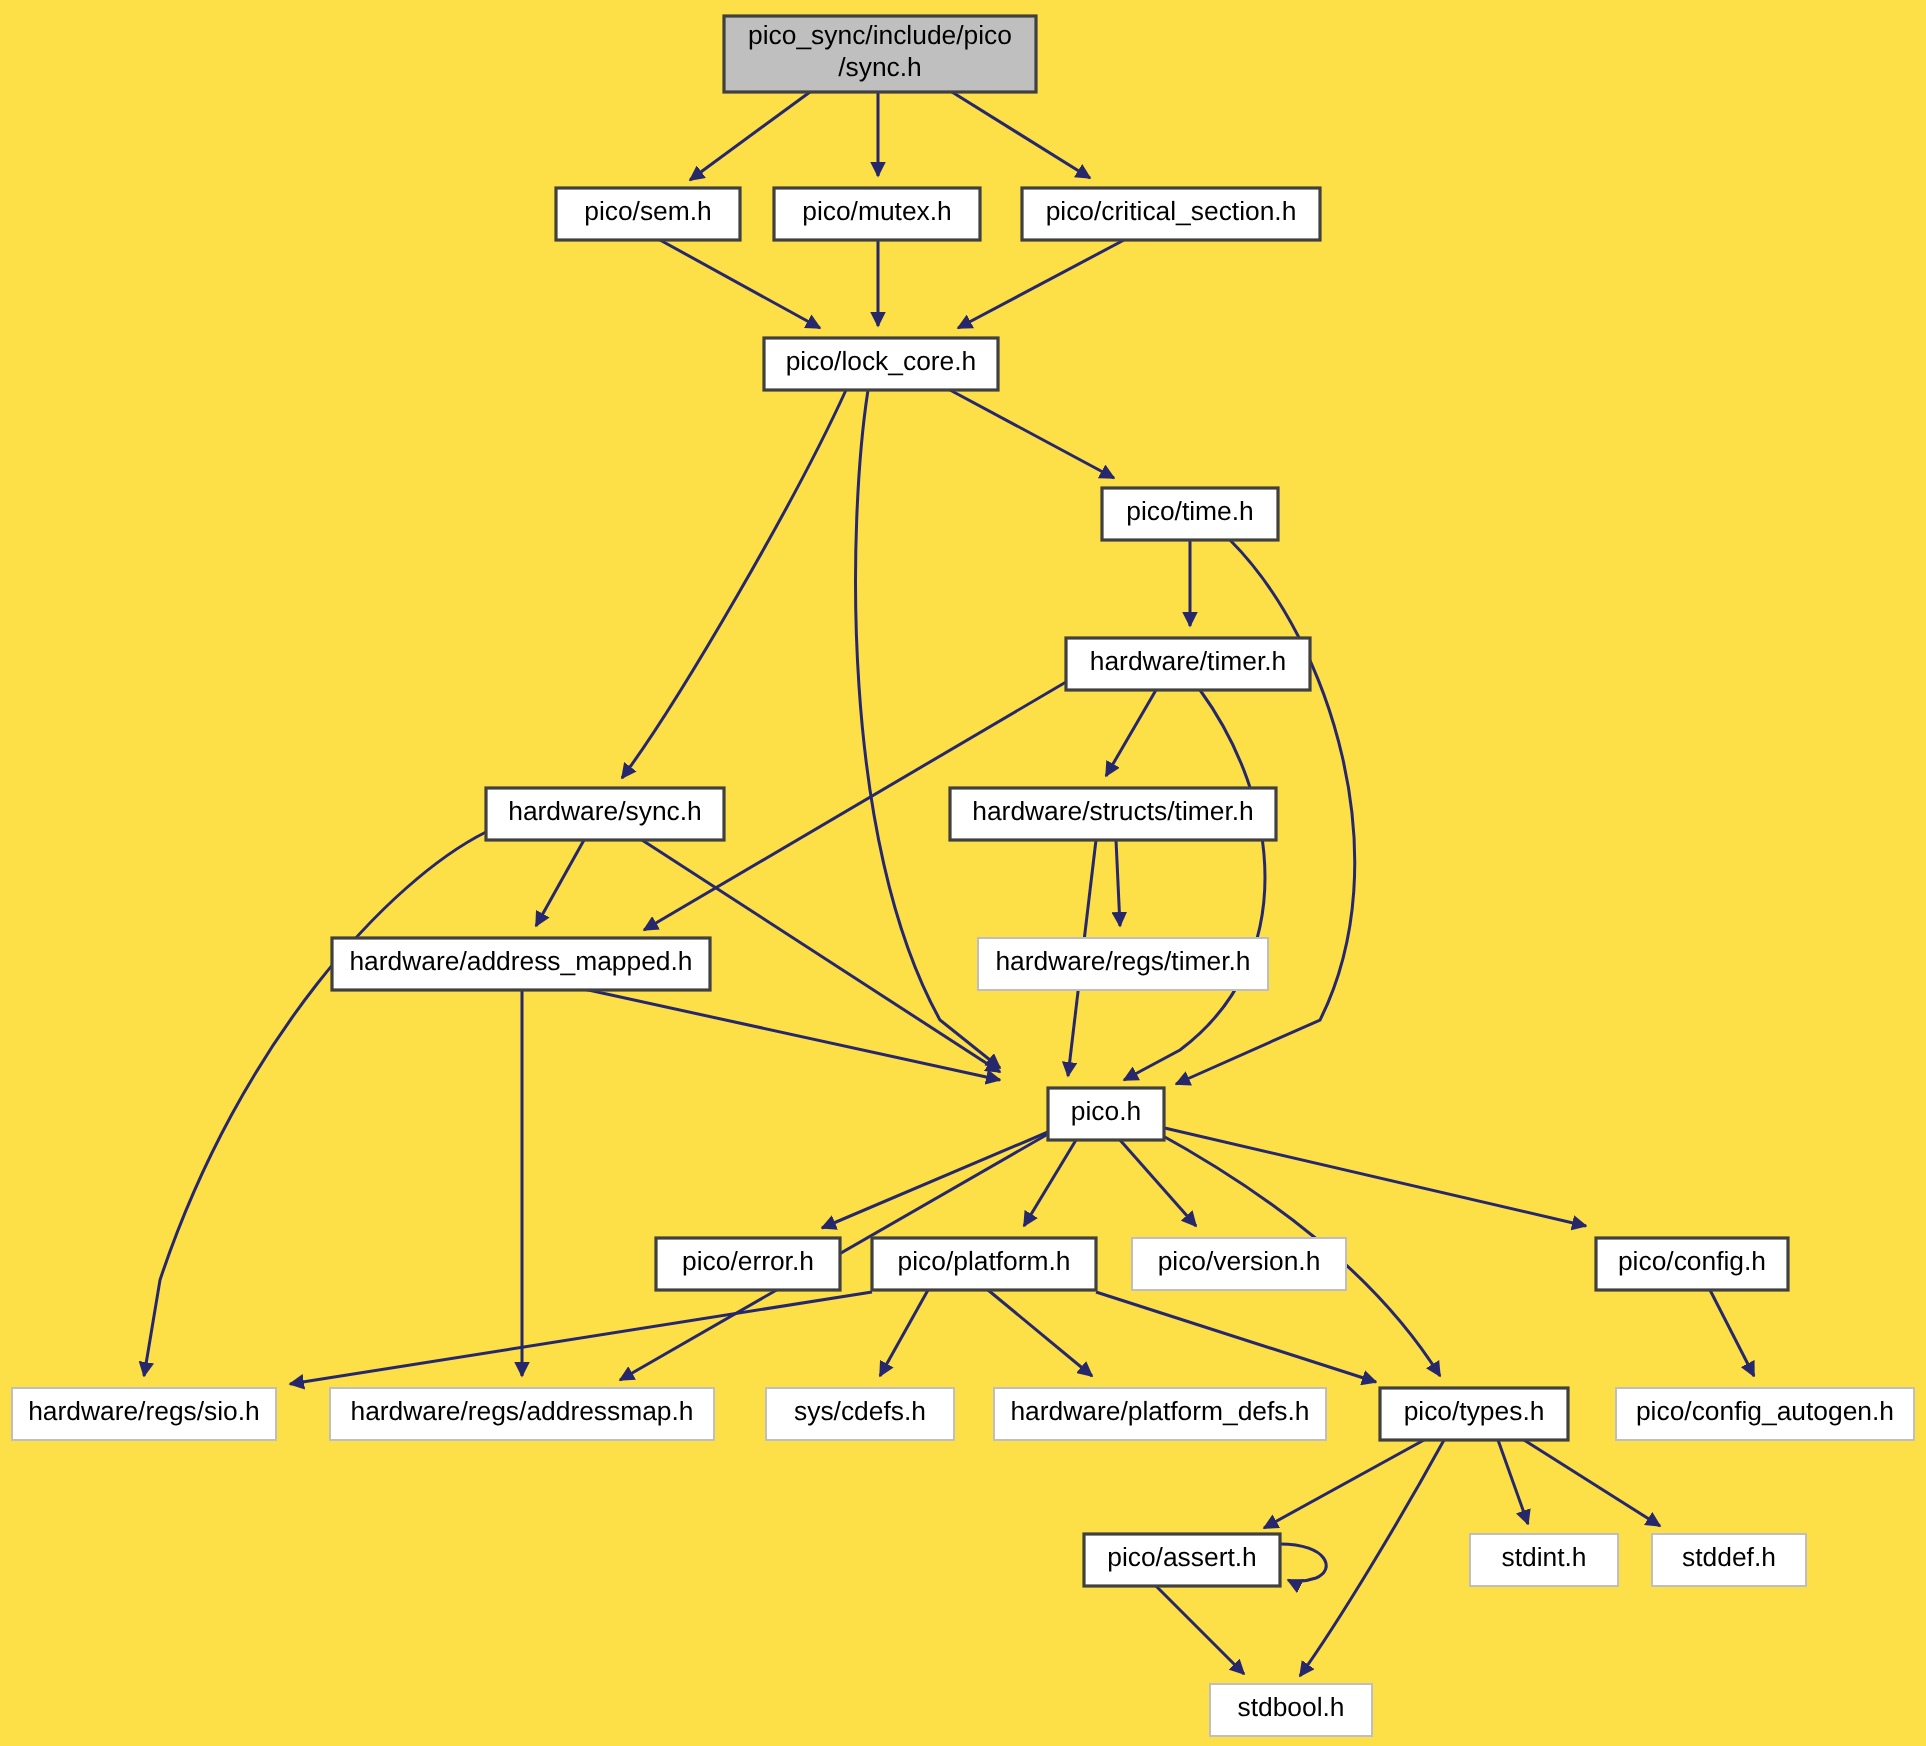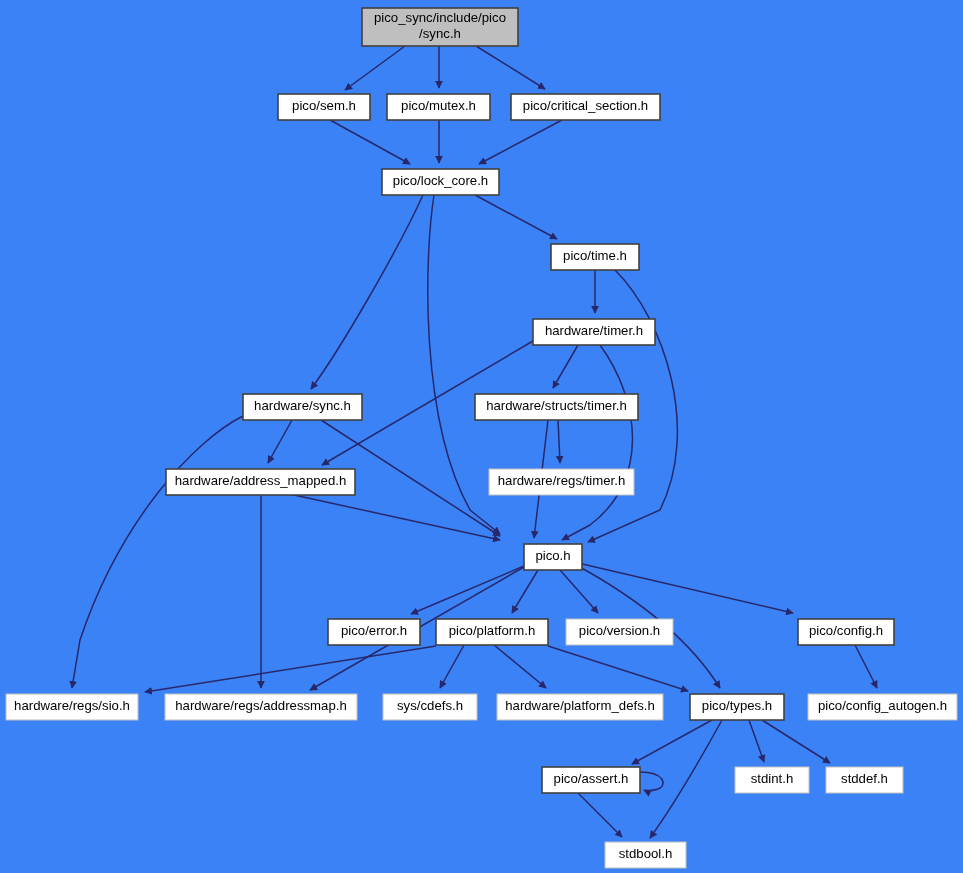--- a/index.html
+++ b/index.html
@@ -4,21 +4,21 @@
 <style>
   html, body {
     margin: 0;
     padding: 0;
     background: #ffffff;
   }
   #graph-root {
     position: relative;
     width: 963px;
     height: 873px;
-    background: #3b82f6;
+    background: #fde047;
     font-family: "Liberation Sans", sans-serif;
     overflow: hidden;
   }
   svg#graph-svg {
     position: absolute;
     left: 0;
     top: 0;
     width: 963px;
     height: 873px;
     display: block;

